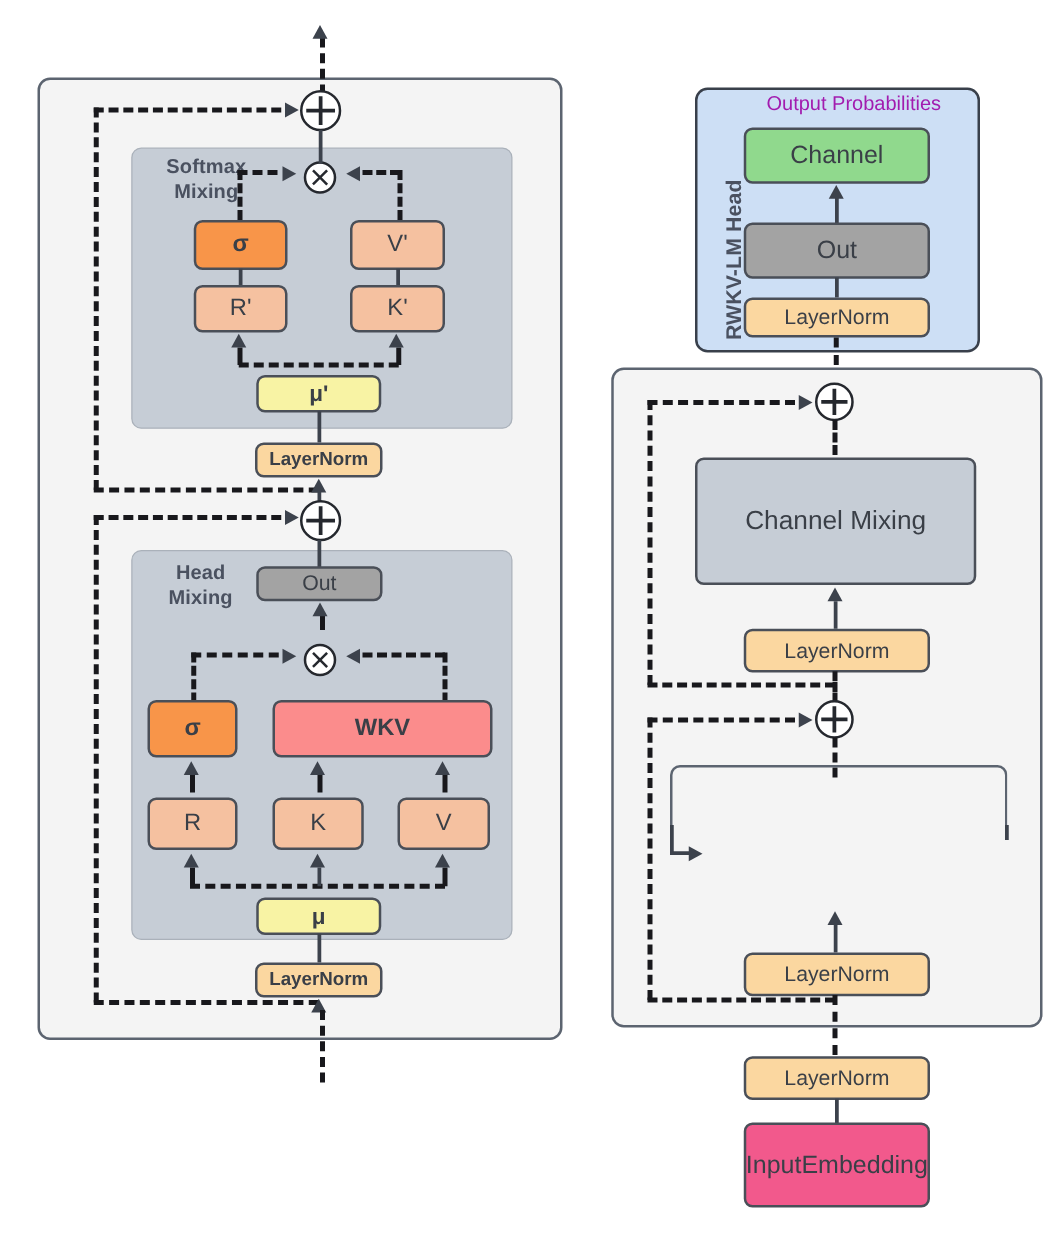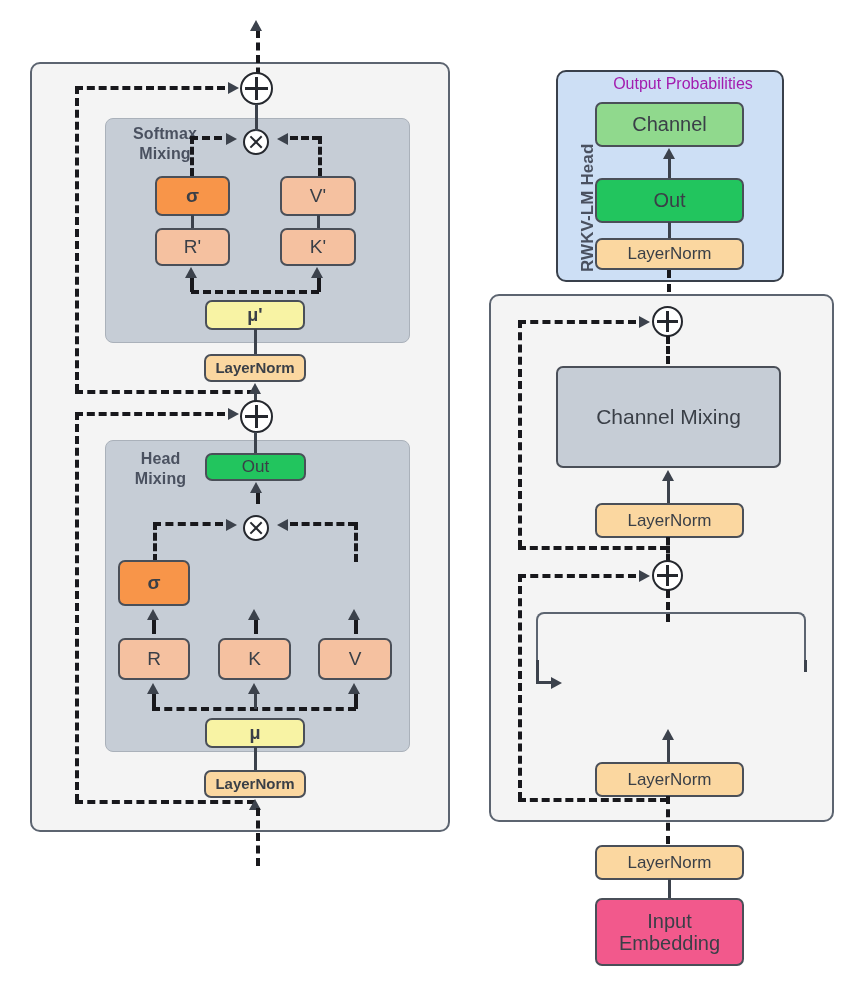--- a/index.html
+++ b/index.html
@@ -17,21 +17,21 @@
   .loopbox{background:transparent;border:2px solid #5c6470;border-radius:8px;}
 
   
   .node{border:2.5px solid #4a4f58;border-radius:7px;display:flex;
         align-items:center;justify-content:center;text-align:center;
         color:#3a3f47;line-height:1.12;}
   .n-sigma   {background:#f89549;}
   .n-proj    {background:#f5c1a0;}
   .n-mu      {background:#f8f3a4;}
   .n-ln      {background:#fbd7a0;}
-  .n-out     {background:#22c55e;}
+  .n-out     {background:#a3a3a3;}
   .n-wkv     {background:#fb8c8c;}
   .n-softmax {background:#90d98d;}
   .n-embed   {background:#f2598c;}
   .n-block   {background:#c6cdd6;border:2.5px solid #4a4f58;}
 
   
   .plabel{color:#4a5160;font-weight:bold;letter-spacing:.1px;}
   .plabel-light{color:#a21caf;font-weight:normal;}
   .vert{transform:rotate(-90deg);transform-origin:left top;white-space:nowrap;}
 
@@ -146,20 +146,21 @@
 
   <div class="abs dl-v" style="left:153px;top:522px;height:40px;"></div>
   <div class="abs dl-h" style="left:153px;top:522px;width:70px;"></div>
   <div class="abs ah-right ah" style="left:226px;top:519px;"></div>
 
   <div class="abs dl-v" style="left:354px;top:522px;height:40px;"></div>
   <div class="abs dl-h" style="left:290px;top:522px;width:66px;"></div>
   <div class="abs ah-left ah" style="left:277px;top:519px;"></div>
 
   <div class="abs node n-sigma" style="left:118px;top:560px;width:72px;height:46px;font-size:19px;font-weight:bold;">σ</div>
+  <div class="abs node n-wkv" style="left:218px;top:560px;width:176px;height:46px;font-size:19px;font-weight:bold;">WKV</div>
 
   <div class="abs dl-v" style="left:152px;top:620px;height:14px;"></div>
   <div class="abs ah-up ah" style="left:147px;top:609px;"></div>
   <div class="abs dl-v" style="left:254px;top:620px;height:14px;"></div>
   <div class="abs ah-up ah" style="left:248px;top:609px;"></div>
   <div class="abs dl-v" style="left:354px;top:620px;height:14px;"></div>
   <div class="abs ah-up ah" style="left:348px;top:609px;"></div>
 
   <div class="abs node n-proj" style="left:118px;top:638px;width:72px;height:42px;font-size:19px;">R</div>
   <div class="abs node n-proj" style="left:218px;top:638px;width:73px;height:42px;font-size:19px;">K</div>
@@ -233,18 +234,18 @@
   <div class="abs ah-right ah" style="left:551px;top:677px;"></div>
 
 
   <div class="abs ln-v" style="left:667px;top:740px;height:22px;"></div>
   <div class="abs ah-up ah" style="left:662px;top:729px;"></div>
   <div class="abs node n-ln" style="left:595px;top:762px;width:149px;height:35px;font-size:17px;">LayerNorm</div>
 
   <div class="abs dl-v" style="left:666px;top:796px;height:48px;"></div>
   <div class="abs node n-ln" style="left:595px;top:845px;width:149px;height:35px;font-size:17px;">LayerNorm</div>
   <div class="abs ln-v" style="left:668px;top:879px;height:20px;"></div>
-  <div class="abs node n-embed" style="left:595px;top:898px;width:149px;height:68px;font-size:20px;flex-direction:column;">
+  <div class="abs node n-embed" style="left:595px;top:898px;width:149px;height:68px;font-size:20px;flex-direction:row;">
     <span>Input</span>
     <span>Embedding</span>
   </div>
 
 </div>
 
 </body></html>

